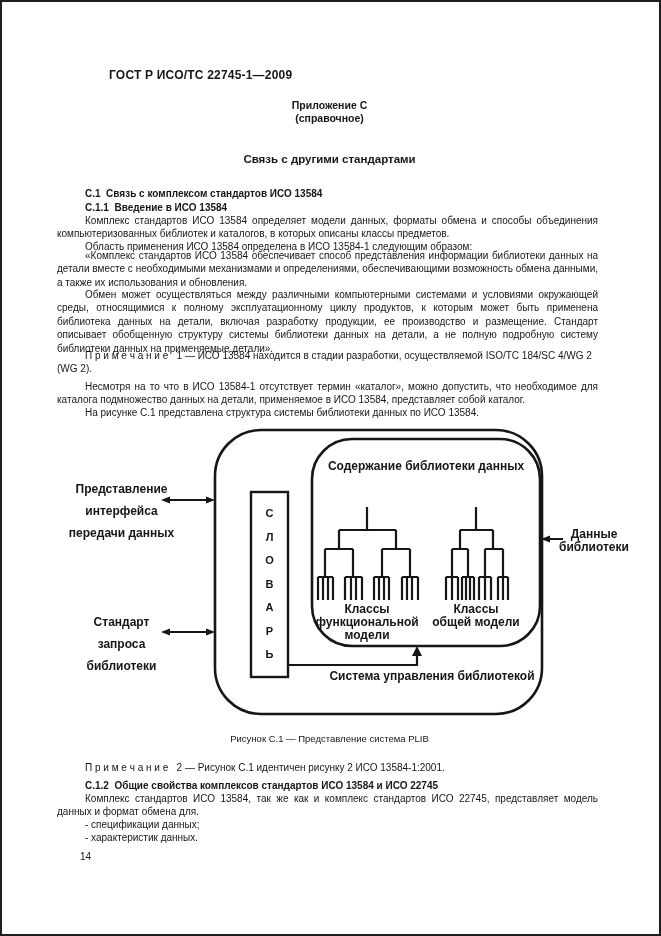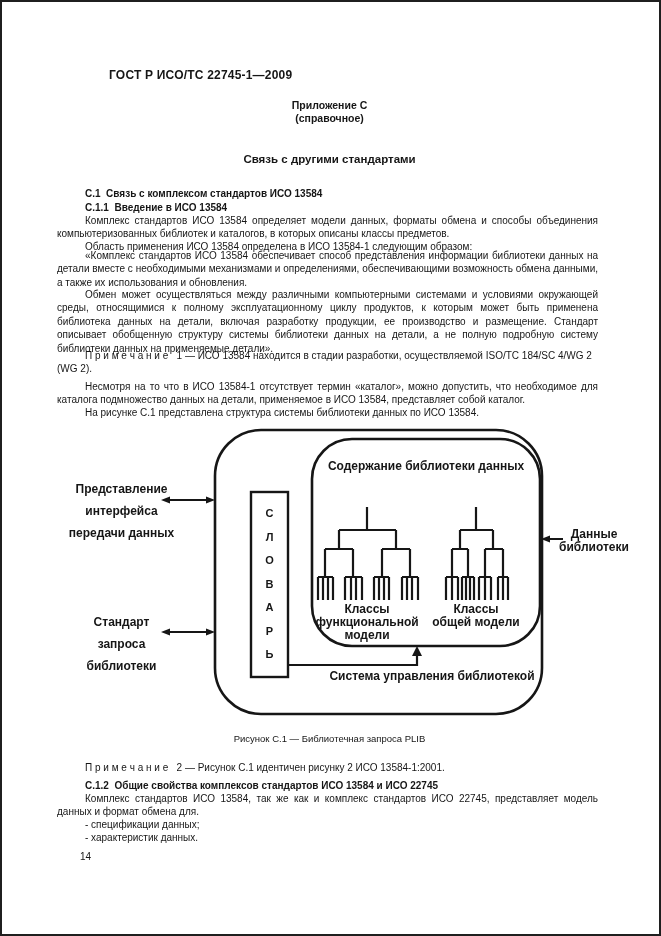--- a/index.html
+++ b/index.html
@@ -128,21 +128,21 @@
     <div class="fig-label fl-left" style="left:-3px;top:51px;width:125px;">Представление
 интерфейса
 передачи данных</div>
     <div class="fig-label fl-left" style="left:-3px;top:184px;width:125px;">Стандарт
 запроса
 библиотеки</div>
     <div class="fig-label" style="left:490px;top:101px;width:84px;">Данные
 библиотеки</div>
   </div>
 
-  <div class="abs centered caption">Рисунок С.1 — Библиотечная запроса PLIB</div>
+  <div class="abs centered caption">Рисунок С.1 — Представление система PLIB</div>
 
   <div class="abs body-text note indent" style="top:760px">П р и м е ч а н и е   2 — Рисунок С.1 идентичен рисунку 2 ИСО 13584-1:2001.</div>
   <div class="abs body-text heading indent" style="top:777px">С.1.2  Общие свойства комплексов стандартов ИСО 13584 и ИСО 22745</div>
   <div class="abs body-text indent" style="top:790px">Комплекс стандартов ИСО 13584, так же как и комплекс стандартов ИСО 22745, представляет модель данных и формат обмена для.</div>
   <div class="abs body-text indent" style="top:816px">- спецификации данных;</div>
   <div class="abs body-text indent" style="top:829px">- характеристик данных.</div>
 
   <div class="abs pagenum">14</div>
 
 </div>

